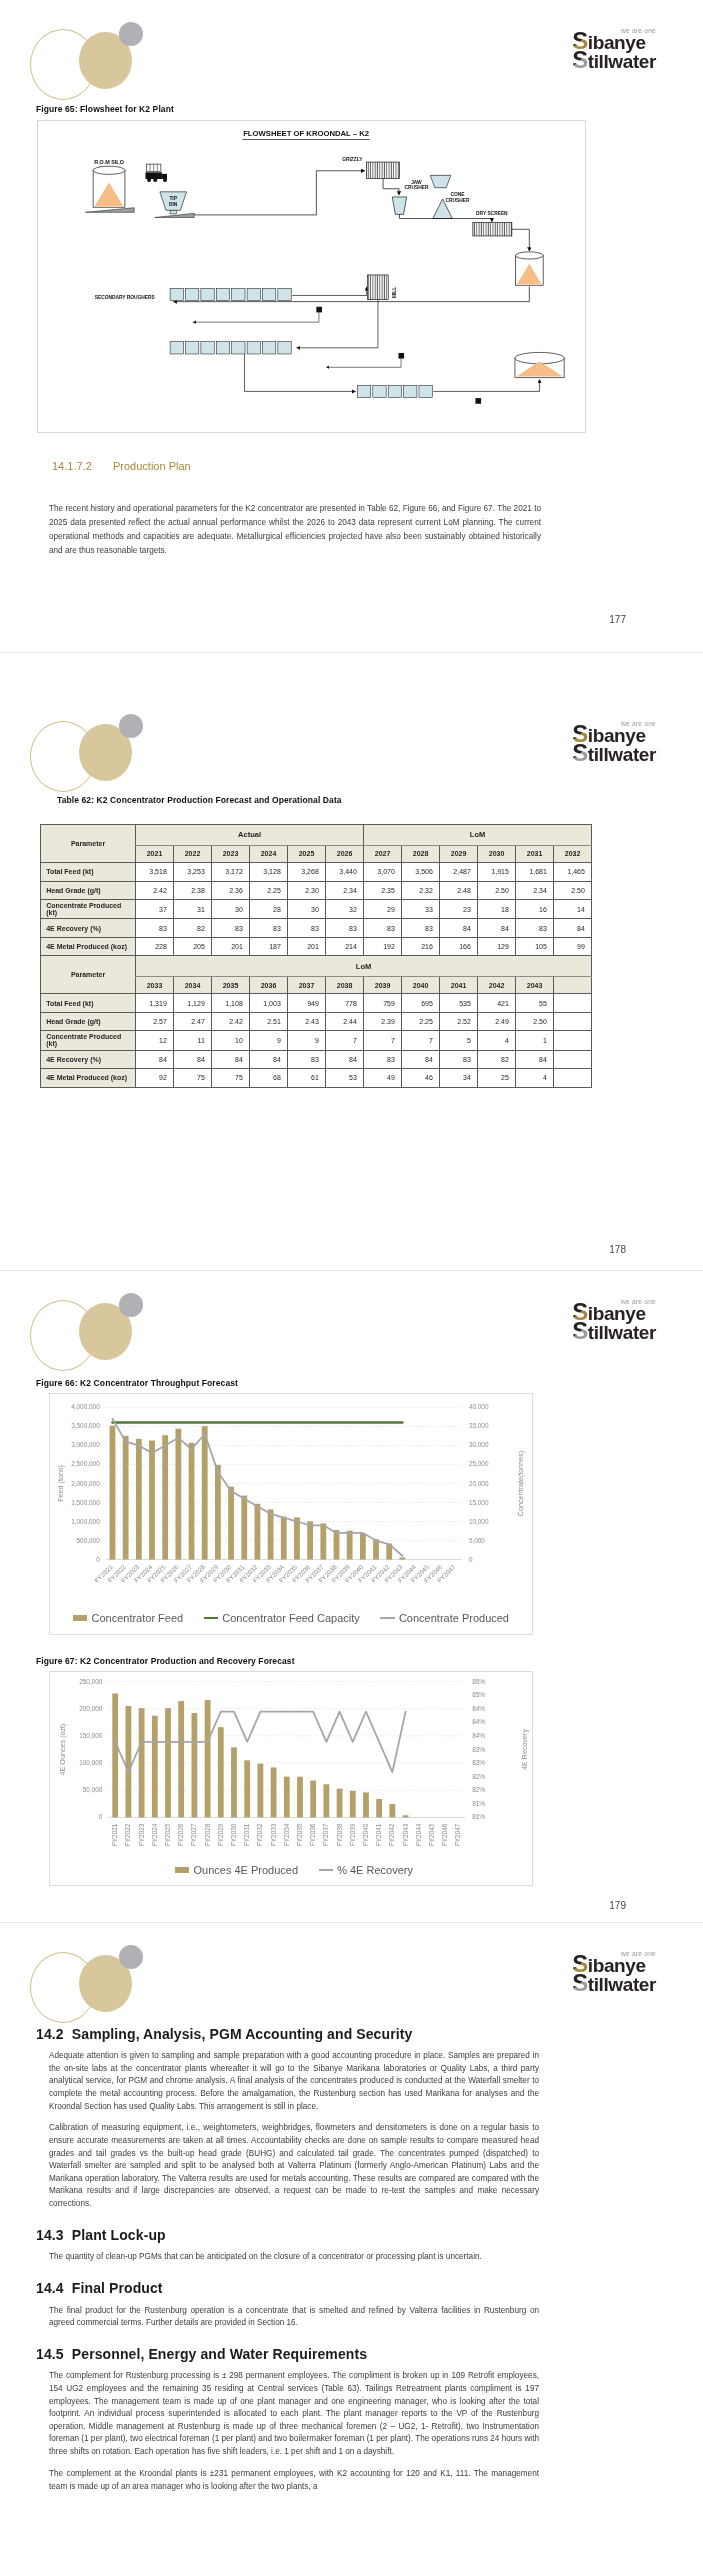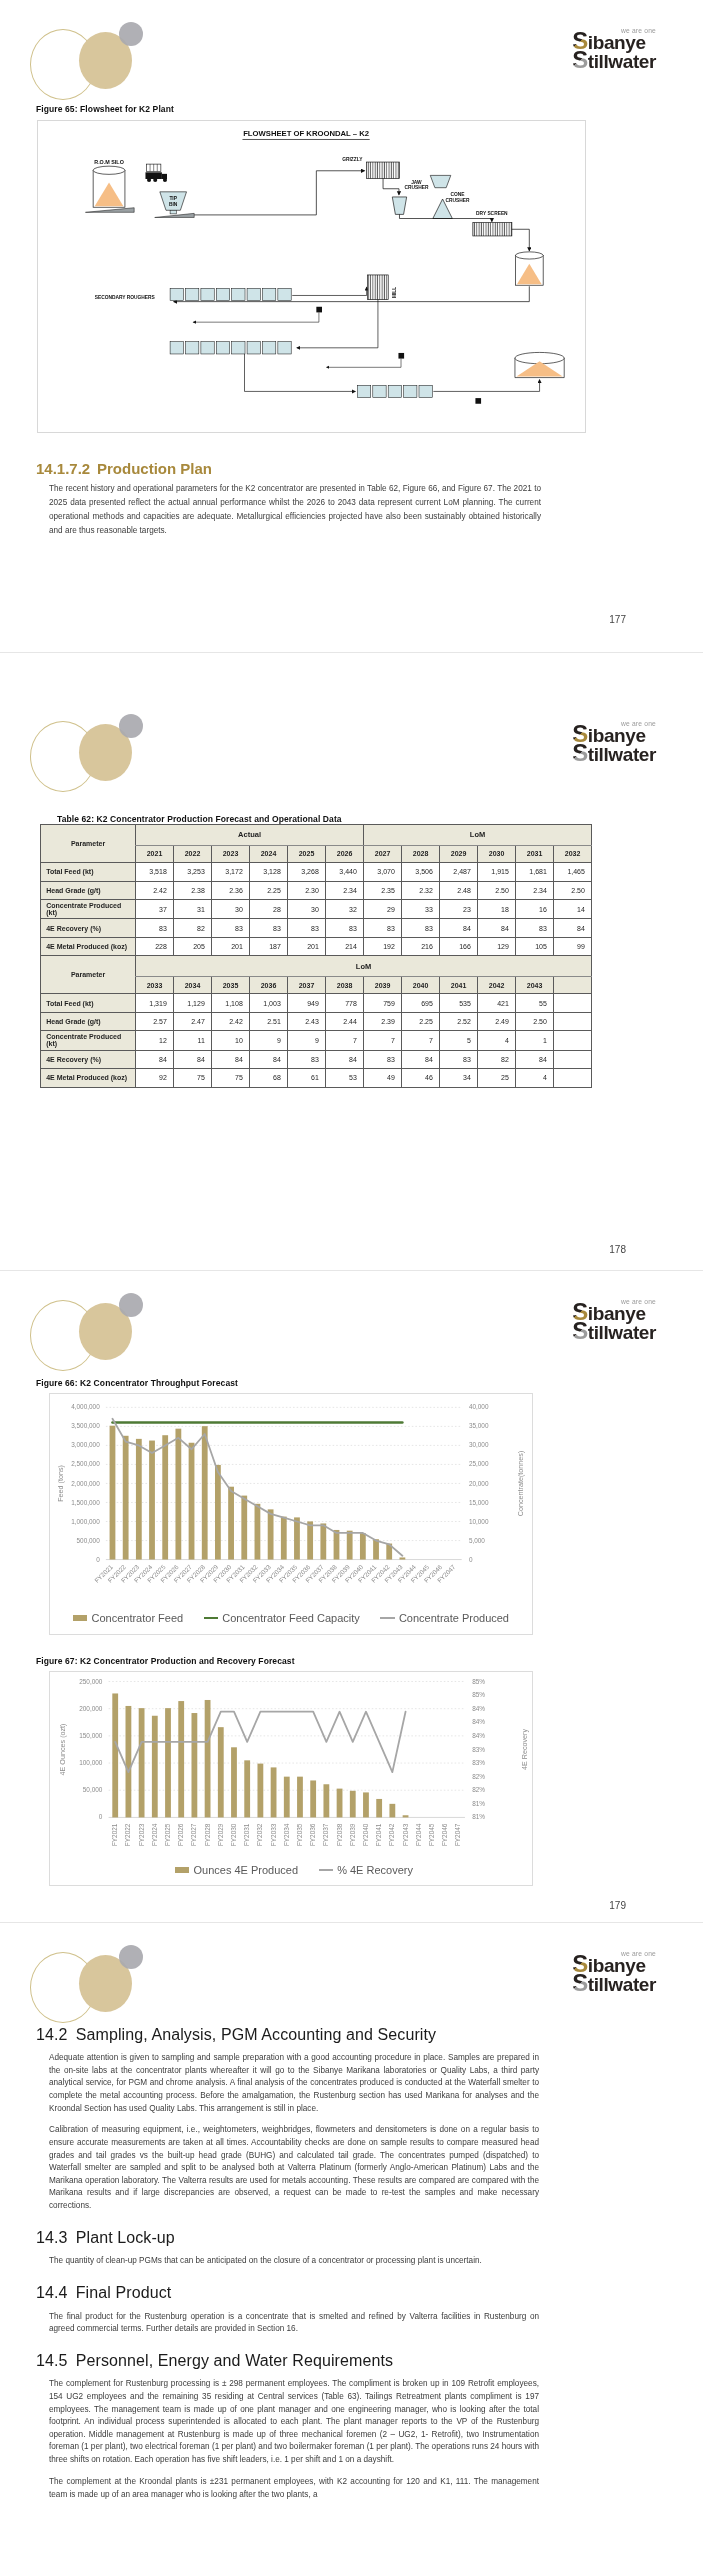--- a/index.html
+++ b/index.html
@@ -20,43 +20,43 @@
   .logo-word { font-size:19px; font-weight:bold; color:#272220; line-height:17.5px; letter-spacing:-0.4px; }
   .logo-word .ls { font-size:24px; font-weight:bold; }
   .s1 { background:linear-gradient(140deg,#272220 52%,#a8893c 52%); -webkit-background-clip:text; background-clip:text; color:transparent; }
   .s2 { background:linear-gradient(140deg,#272220 52%,#9c9c9c 52%); -webkit-background-clip:text; background-clip:text; color:transparent; }
 
   .fig-caption { position:absolute; left:36px; font-weight:bold; font-size:8.5px; color:#101010; letter-spacing:0.1px; }
   .page-num { position:absolute; right:77px; font-size:10px; color:#444; }
 
   
   .flowsheet { position:absolute; left:37px; top:120px; width:549px; height:313px; border:0.5px solid #d8d8d8; background:#fff; }
-  .sec-gold { position:absolute; left:36px; top:460px; font-size:15px; font-weight:bold; color:#a8893c; }
+  .sec-gold { position:absolute; left:52px; top:460px; font-size:11px; font-weight:normal; color:#a8893c; }
   .sec-gold .num { display:inline-block; width:61px; }
-  .body-text { position:absolute; left:49px; width:492px; text-align:justify; font-size:8.2px; line-height:14px; color:#3c3c3c; }
+  .body-text { position:absolute; left:49px; width:492px; text-align:justify; font-size:8.2px; line-height:14px; color:#3c3c3c;margin-top:20px; }
 
   
   .t62 { position:absolute; left:40px; top:171px; width:549px; border-collapse:collapse; table-layout:fixed; font-size:7px; color:#1f1f1f; border:1px solid #4a4a4a; }
   .t62 th, .t62 td { border:0.5px solid #5a5a5a; background:#fff; }
   .t62 .hg { background:#eae8da; font-weight:bold; font-size:7.5px; text-align:center; height:20.6px; border-bottom:1.5px double #8a8a8a; }
   .t62 .pcell { background:#eae8da; font-weight:bold; text-align:left; padding:2.1px 5.2px; font-size:7px; }
   .t62 .yh { background:#eae8da; font-weight:bold; text-align:center; height:17.5px; }
   .t62 .plabel { background:#eae8da; font-weight:bold; text-align:left; padding:2.1px 5.2px; }
   .t62 .val { text-align:right; padding:2.1px 6.2px 2.1px 1px; height:18.5px; }
 
   
   .chart-box { position:absolute; left:49px; width:484px; border:0.5px solid #dcdcdc; background:#fff; display:flex; flex-direction:column; align-items:center; }
   #chart1 { top:122px; height:242px; } #chart2 { top:400px; height:215px;padding-left:6px; }
   .chart-legend { display:flex; justify-content:center; align-items:center; gap:20.6px; font-size:11px; color:#595959; margin-top:0; }
   .leg-item { display:flex; align-items:center; }
   .leg-swatch { display:inline-block; margin-right:4.1px; }
 
   
   .p4-content { position:absolute; left:49px; top:103px; width:490px; }
-  .p4-content h3 { margin:16.5px 0 8.2px -13px; font-size:16px; color:#1b1b1b; font-weight:normal; letter-spacing:0.1px; }
+  .p4-content h3 { margin:16.5px 0 8.2px -13px; font-size:14px; color:#1b1b1b; font-weight:bold; letter-spacing:0.1px; }
   .p4-content h3:first-child { margin-top:0; }
   .p4-content h3 .num { margin-right:8.2px; }
   .p4-content p { margin:0 0 9.3px; font-size:8.2px; line-height:12.6px; text-align:justify; color:#3c3c3c; }
 
   svg text { font-family:"Liberation Sans", sans-serif; }
   .fs-label { font-size:10.5px; font-weight:bold; fill:#111; }
   .fs-small { font-size:9.5px; font-weight:bold; fill:#111; }
 </style>
 </head>
 <body>
@@ -213,21 +213,21 @@
       <div class="c-outline"></div>
       <div class="c-tan"></div>
       <div class="c-gray"></div>
     </div>
     <div class="logo" style="top:67px">
       <div class="logo-tag">we are one</div>
       <div class="logo-word"><span class="ls s1">S</span><span>ibanye</span></div>
       <div class="logo-word"><span class="ls s2">S</span><span>tillwater</span></div>
     </div>
 
-    <div class="fig-caption" style="left:57px;top:161px">Table 62: K2 Concentrator Production Forecast and Operational Data</div>
+    <div class="fig-caption" style="left:57px;top:142px">Table 62: K2 Concentrator Production Forecast and Operational Data</div>
     <table class="t62">
       <colgroup id="t62cols">
           <col style="width: 95px;">
           <col style="width: 38px;">
           <col style="width: 38px;">
           <col style="width: 38px;">
           <col style="width: 38px;">
           <col style="width: 38px;">
           <col style="width: 38px;">
           <col style="width: 38px;">

